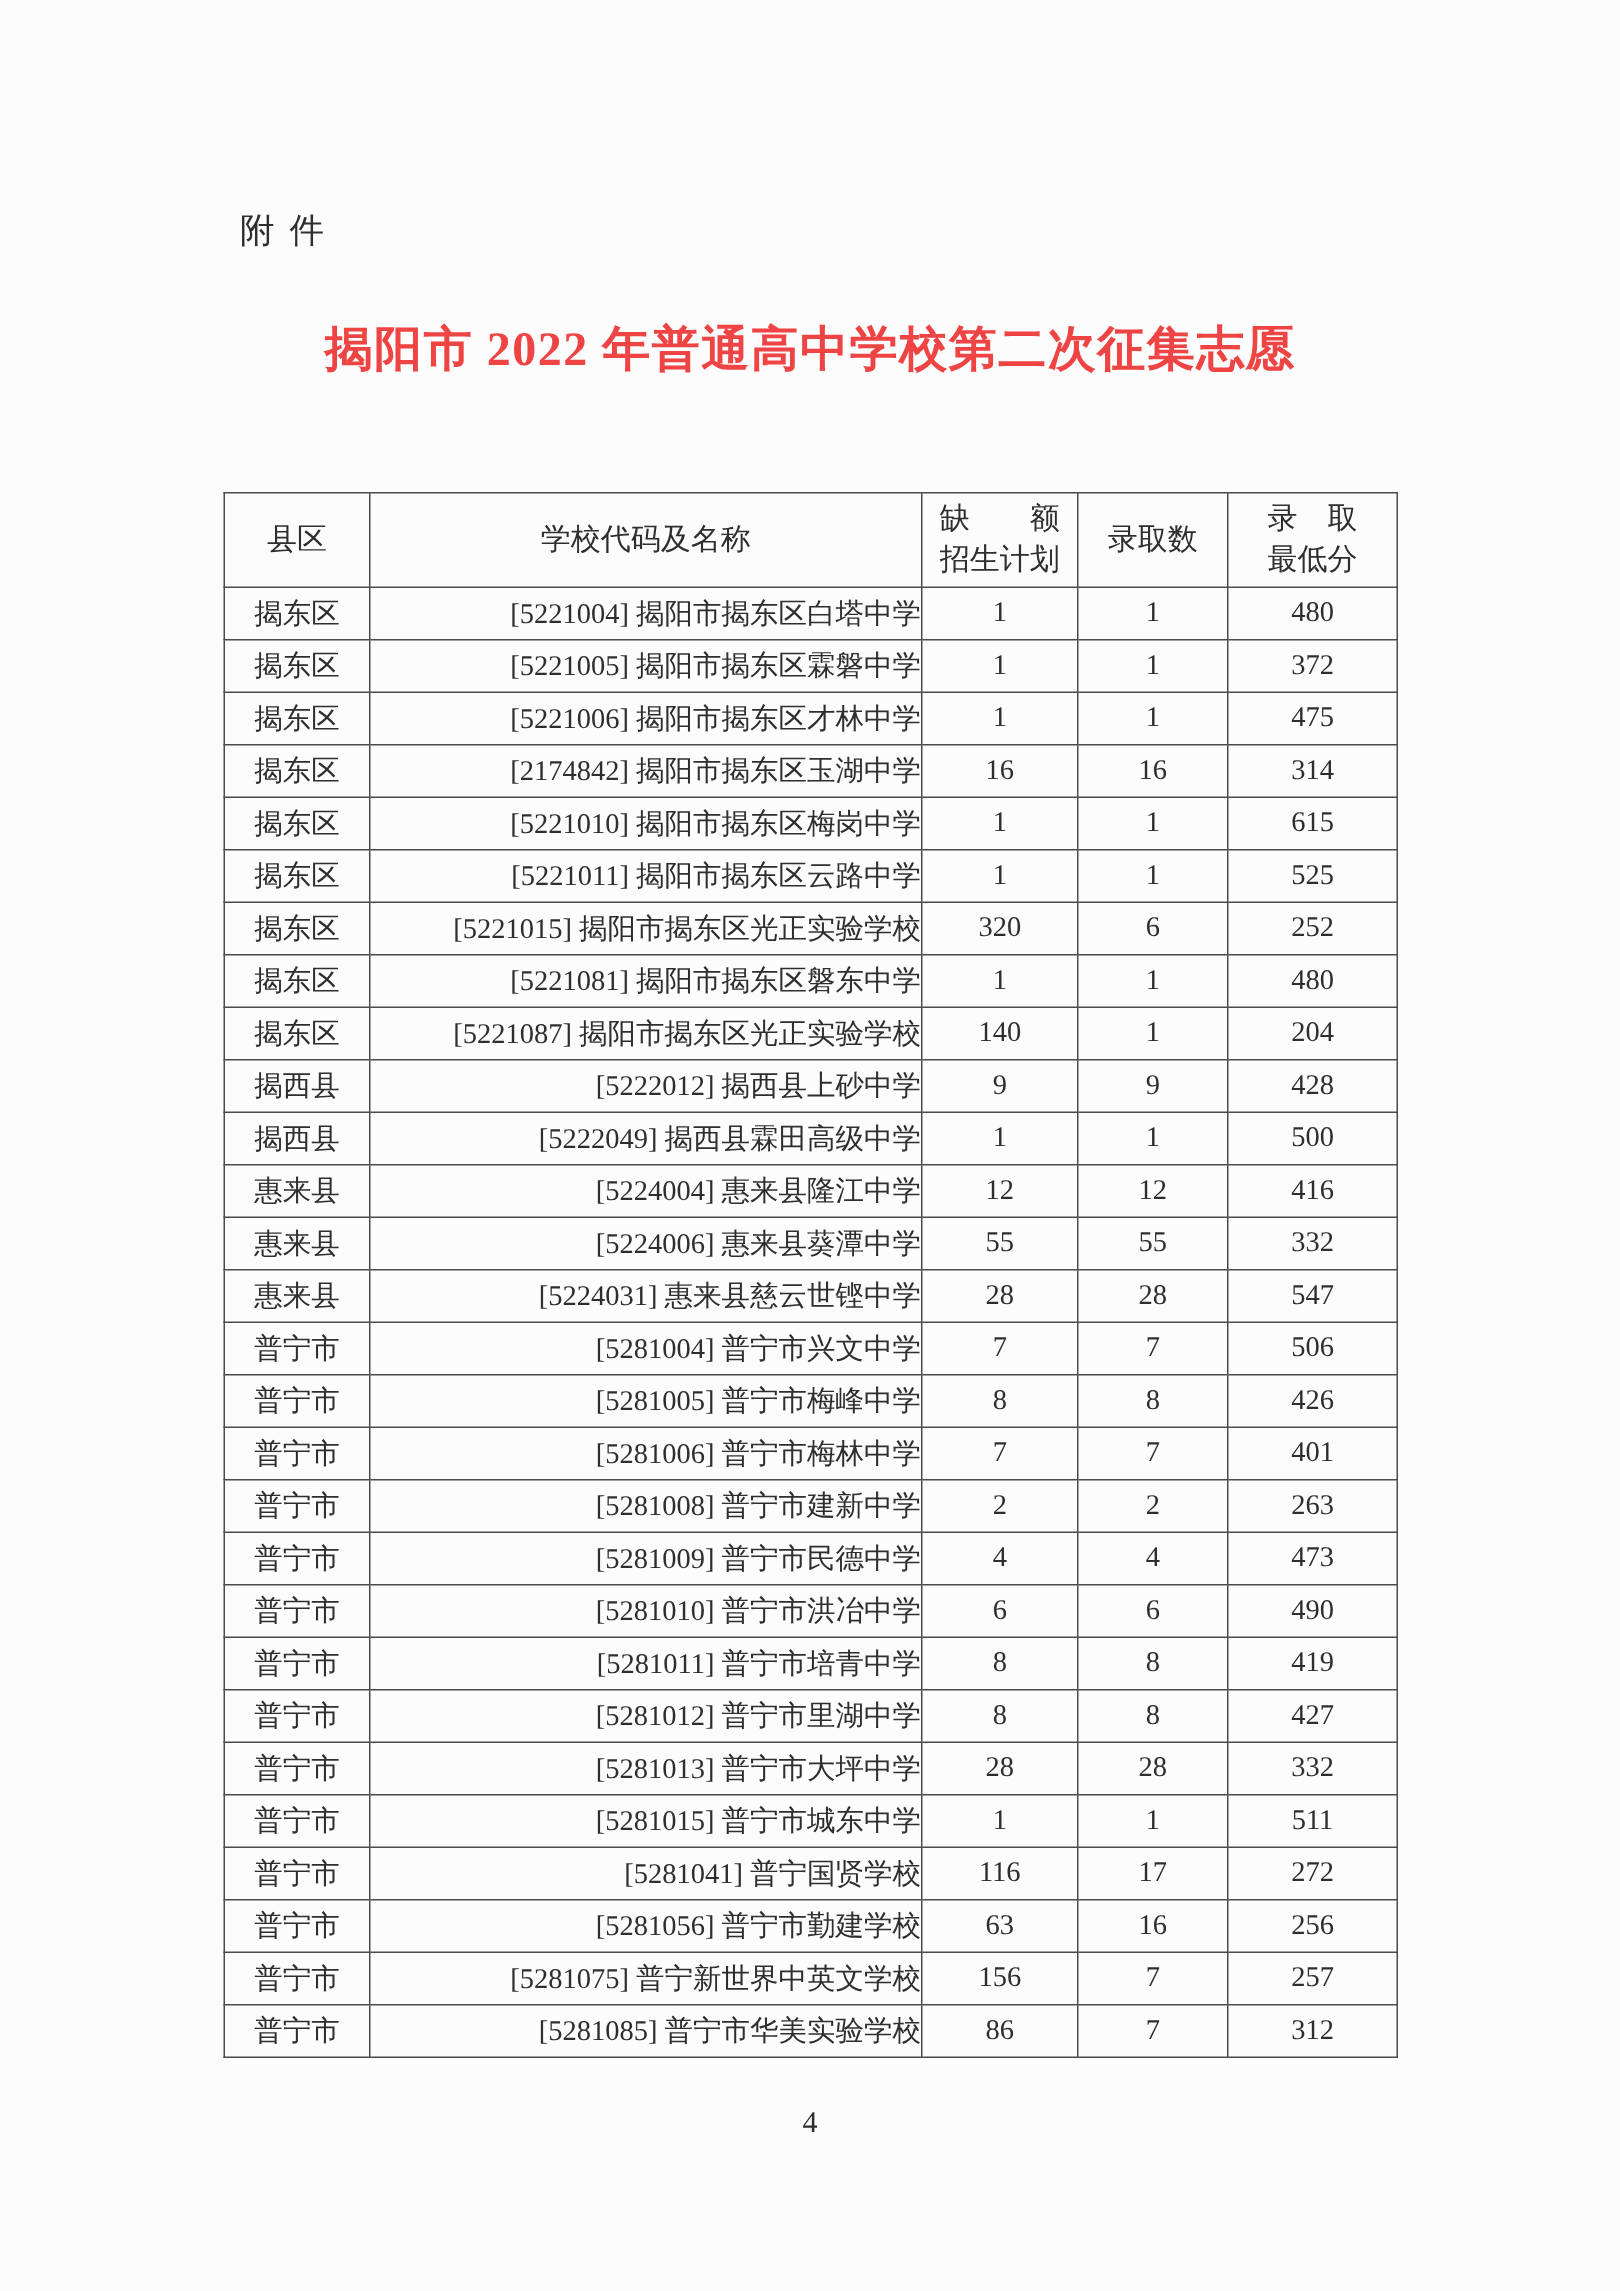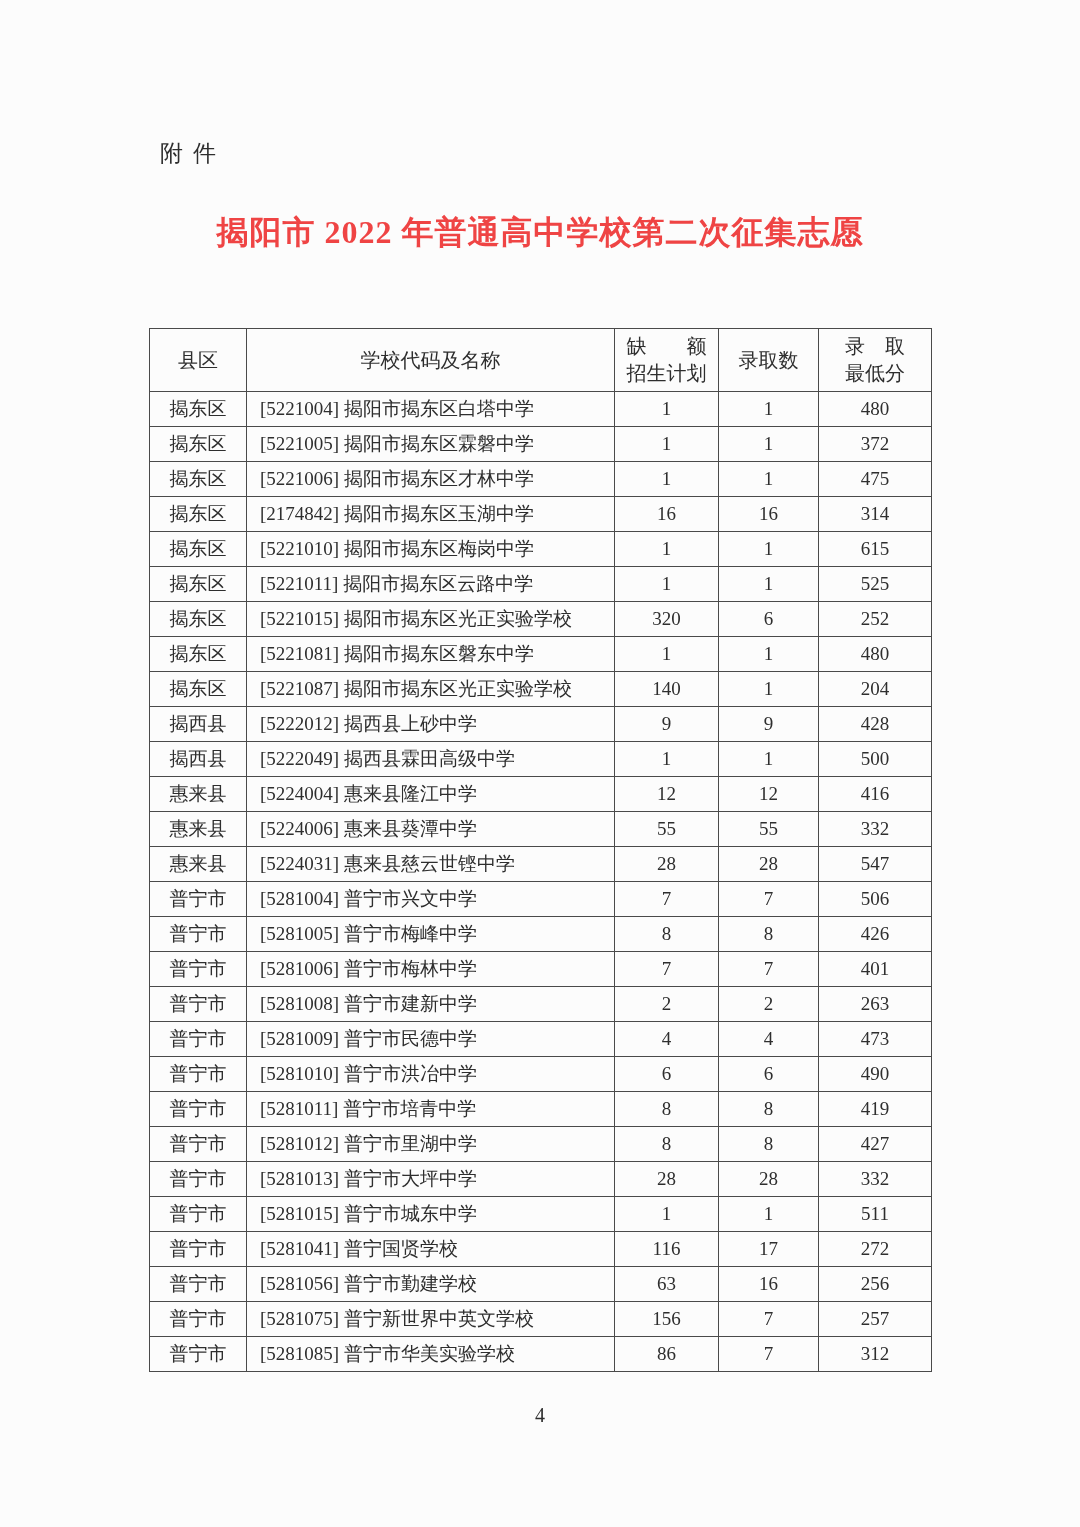--- a/index.html
+++ b/index.html
@@ -26,21 +26,21 @@
     border-collapse:collapse; table-layout:fixed;margin-top:25px;
   }
   th, td {
     border:1px solid #4a4a4a;
     text-align:center; vertical-align:middle;
     font-size:19px; font-weight:normal;
     padding:0; overflow:hidden; white-space:nowrap;
   }
   thead th { height:63px; font-size:20px; line-height:27px; }
   tbody td { height:35px; }
-  td.school-cell { text-align:left; padding-left:13px; }
+  td.school-cell { text-align:right; padding-left:13px; }
   .page-number {
     position:absolute; top:1404px; left:0; width:100%;
     text-align:center; font-size:20px;
   }
 </style>
 </head>
 <body>
 
 <div class="page">
 

